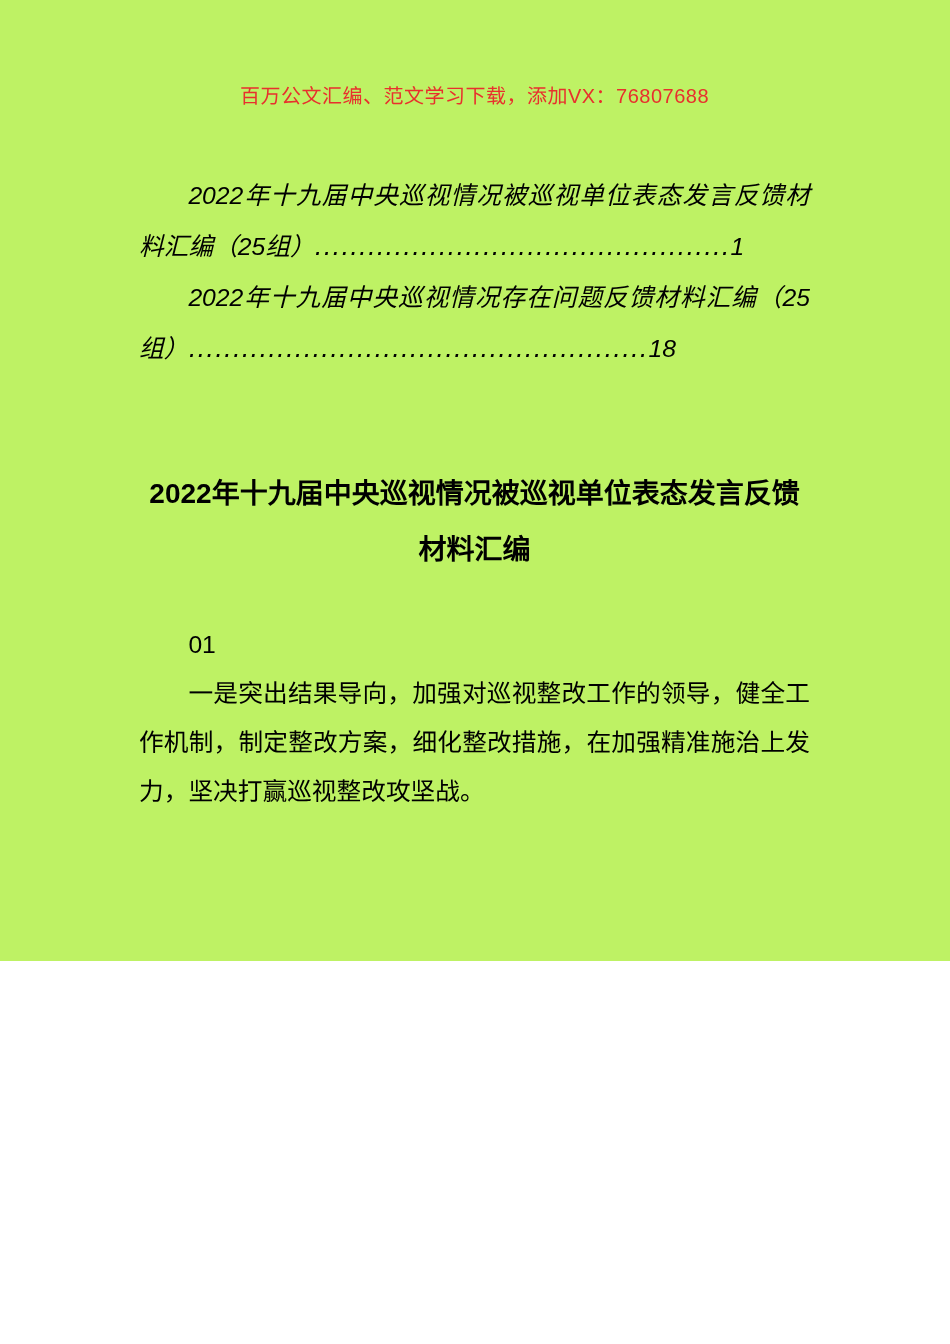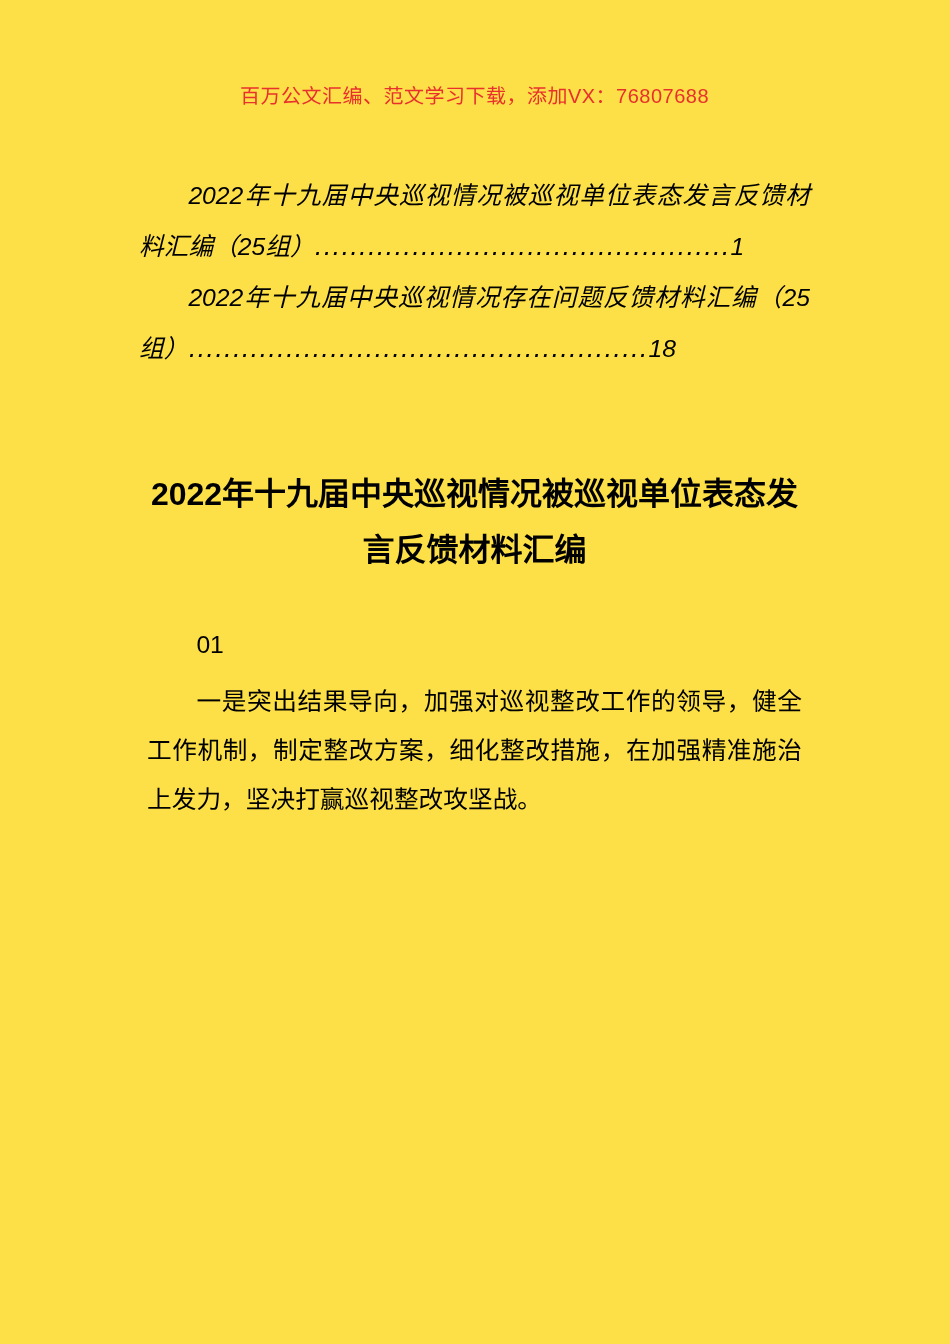--- a/index.html
+++ b/index.html
@@ -3,22 +3,22 @@
 <meta charset="utf-8">
 <style>
   html, body {
     margin: 0;
     padding: 0;
     background: #ffffff;
   }
   .page {
     position: relative;
     width: 950px;
-    height: 1344px;
-    background: #fde047;
+    height: 961px;
+    background: #bef264;
     color: #000000;
     font-family: "Liberation Sans", sans-serif;
     overflow: hidden;
   }
   .content {
     width: 671px;
     margin-left: 139px;
   }
   .promo {
     padding-top: 84px;
@@ -36,33 +36,33 @@
   .toc-entry {
     text-indent: 2em;
     text-align: justify;
   }
   .toc-leader {
     font-family: "DejaVu Sans", sans-serif;
     letter-spacing: 1px;
   }
   .doc-title {
     margin: 92px 0 0 0;
-    font-size: 32px;
+    font-size: 28px;
     font-weight: bold;
     line-height: 56px;
     text-align: center;
   }
   .title-line { display: block; }
   .body-text {
     margin-top: 42px;
     font-size: 24.7px;
     line-height: 49px;
   }
   .body-text p {
-    margin: 8px;
+    margin: 0;
     text-indent: 2em;
     text-align: justify;
   }
 </style>
 </head>
 <body>
 
 <div class="page">
   <div class="content">
 

